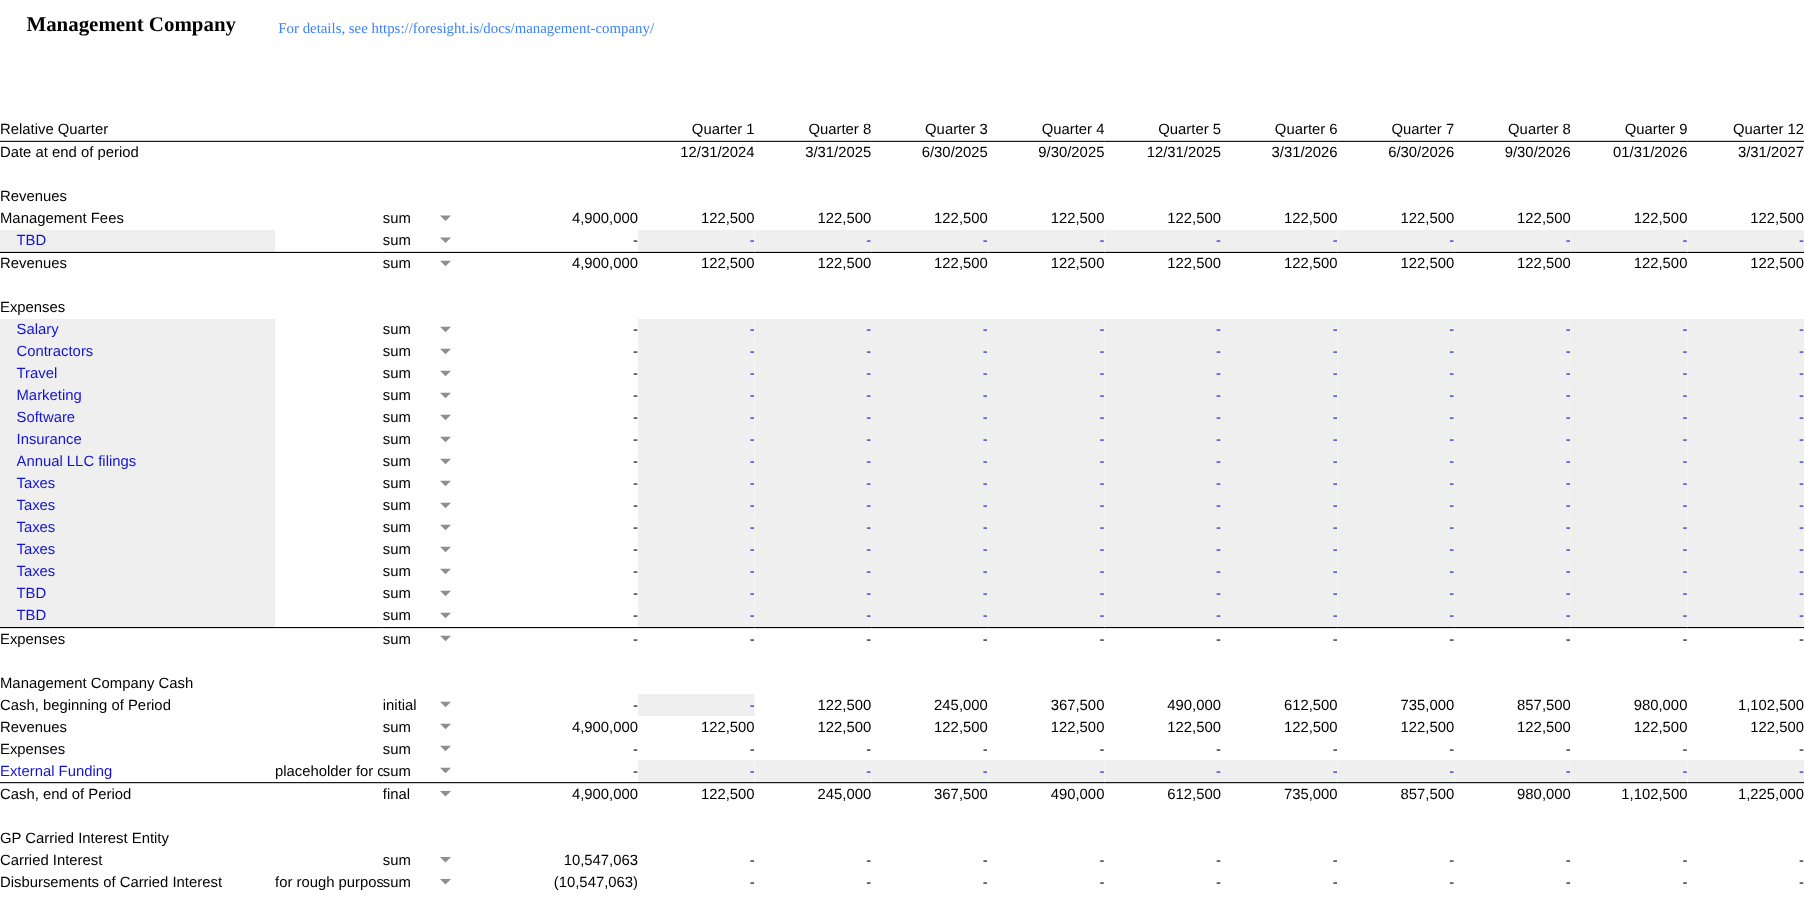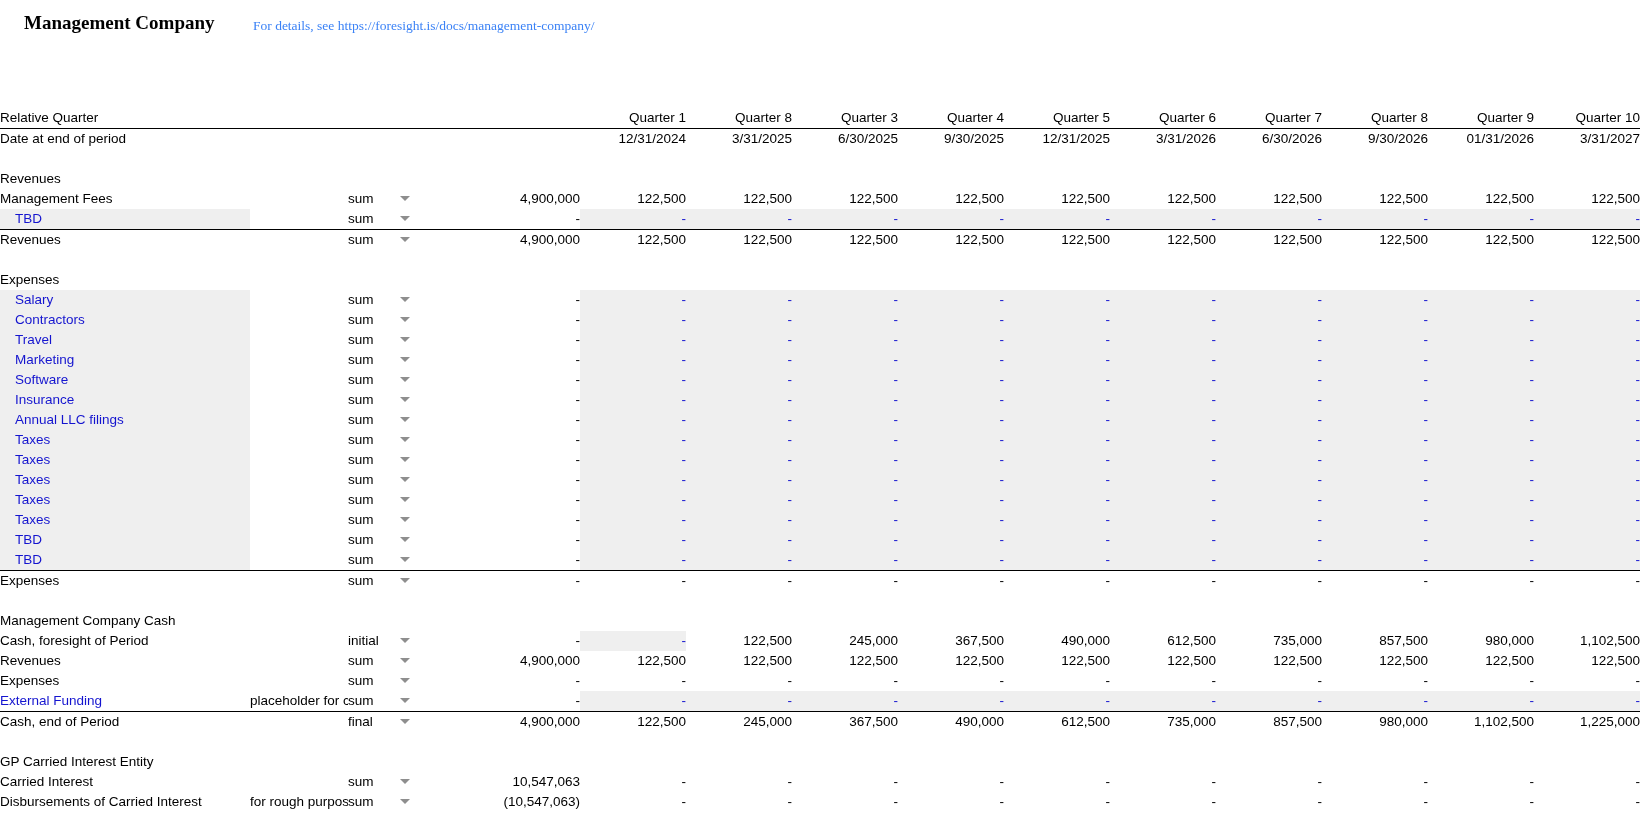--- a/index.html
+++ b/index.html
@@ -131,21 +131,21 @@
           <td></td>
           <td class="qhead">Quarter 1</td>
           <td class="qhead">Quarter 8</td>
           <td class="qhead">Quarter 3</td>
           <td class="qhead">Quarter 4</td>
           <td class="qhead">Quarter 5</td>
           <td class="qhead">Quarter 6</td>
           <td class="qhead">Quarter 7</td>
           <td class="qhead">Quarter 8</td>
           <td class="qhead">Quarter 9</td>
-          <td class="qhead">Quarter 10</td>
+          <td class="qhead">Quarter 12</td>
         </tr>
         <tr>
           <td class="lbl">Date at end of period</td>
           <td></td>
           <td></td>
           <td></td>
           <td></td>
           <td class="qnum">12/31/2024</td>
           <td class="qnum">3/31/2025</td>
           <td class="qnum">6/30/2025</td>
@@ -559,21 +559,21 @@
           <td></td>
           <td></td>
           <td></td>
           <td></td>
           <td></td>
           <td></td>
           <td></td>
           <td></td>
         </tr>
         <tr>
-          <td class="lbl">Cash, foresight of Period</td>
+          <td class="lbl">Cash, beginning of Period</td>
           <td class="note"></td>
           <td class="agg">initial</td>
           <td class="caret-cell"><span class="caret"></span></td>
           <td class="num">-</td>
           <td class="qnum shade blue">-</td>
           <td class="qnum">122,500</td>
           <td class="qnum">245,000</td>
           <td class="qnum">367,500</td>
           <td class="qnum">490,000</td>
           <td class="qnum">612,500</td>

